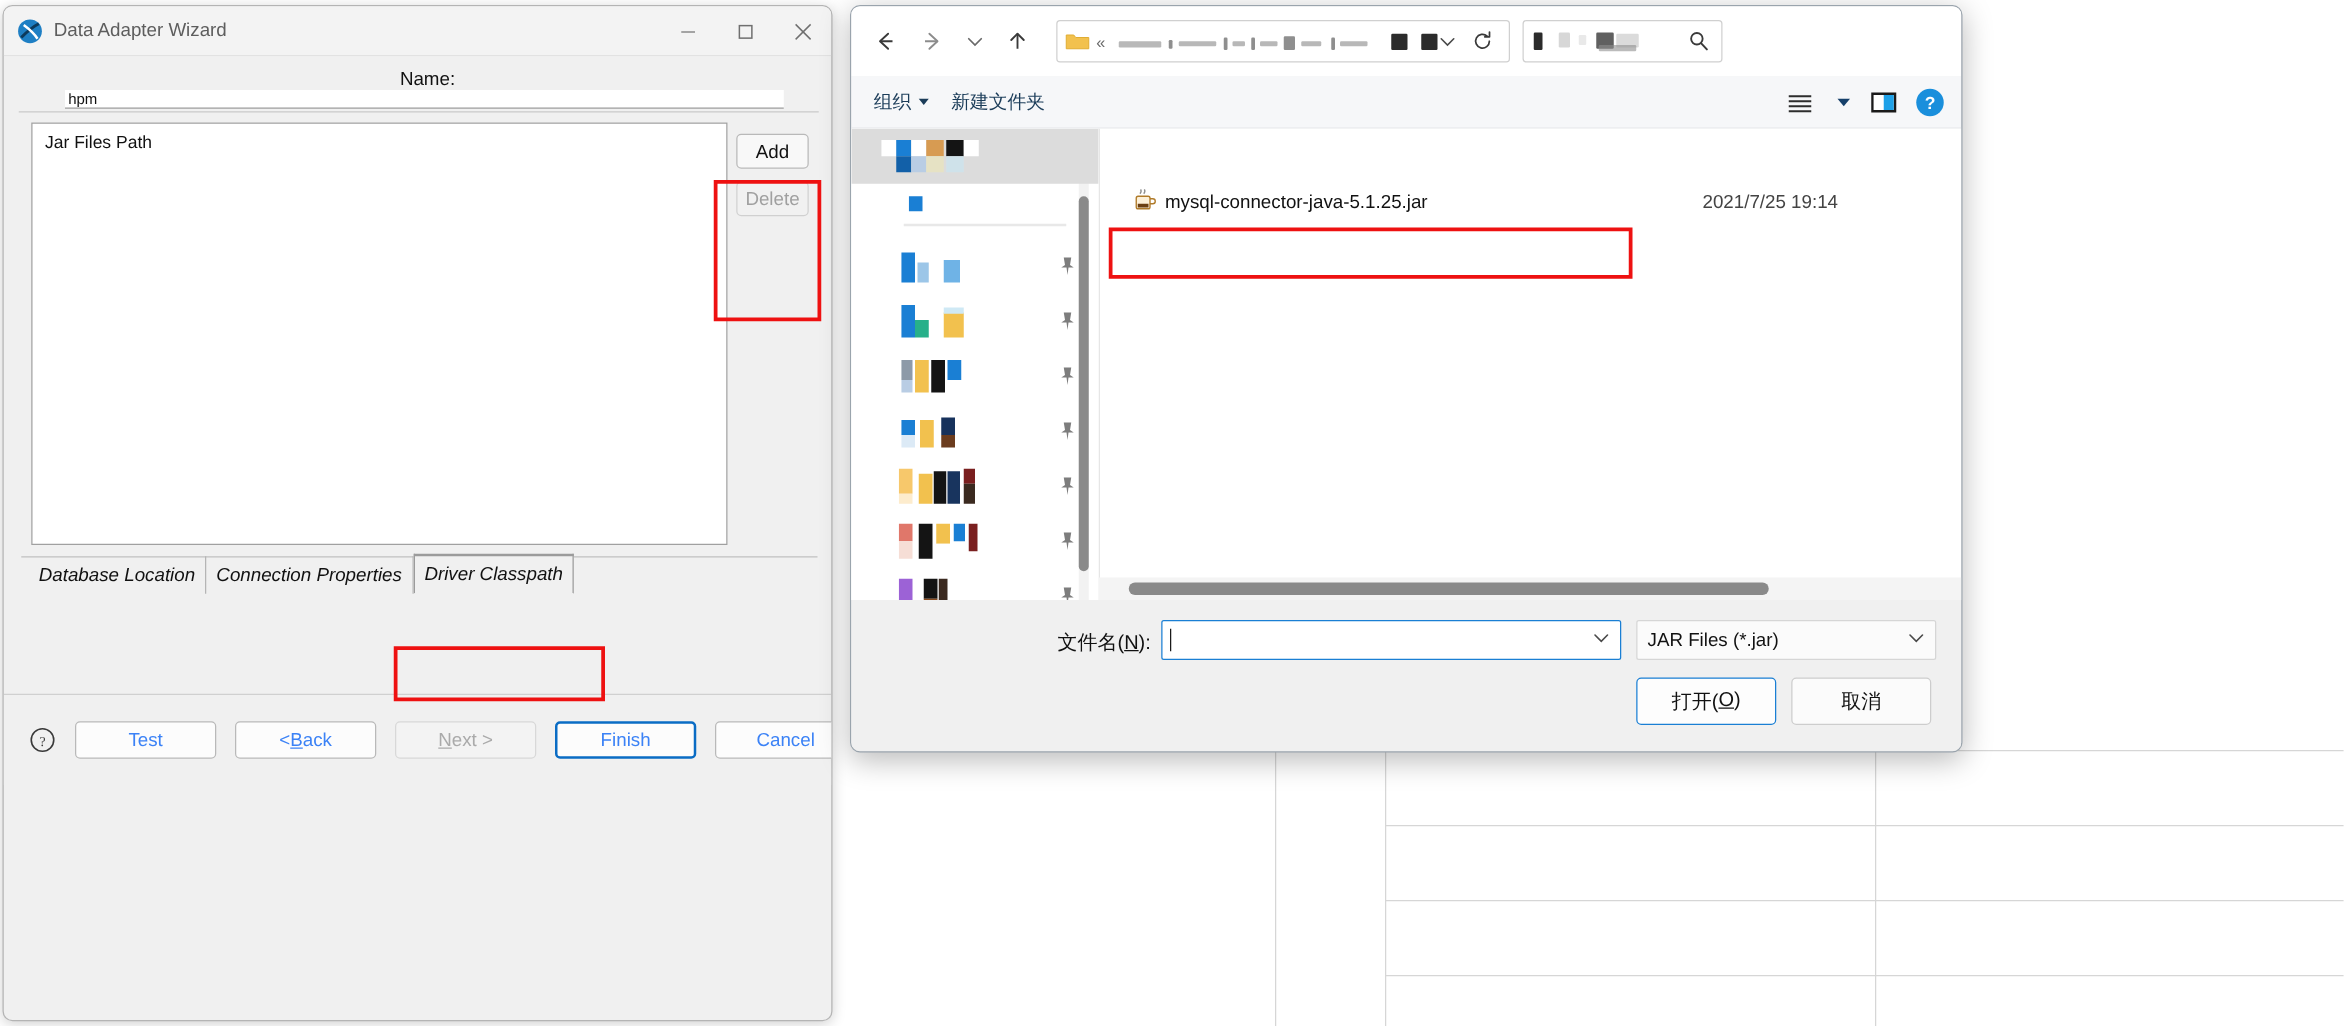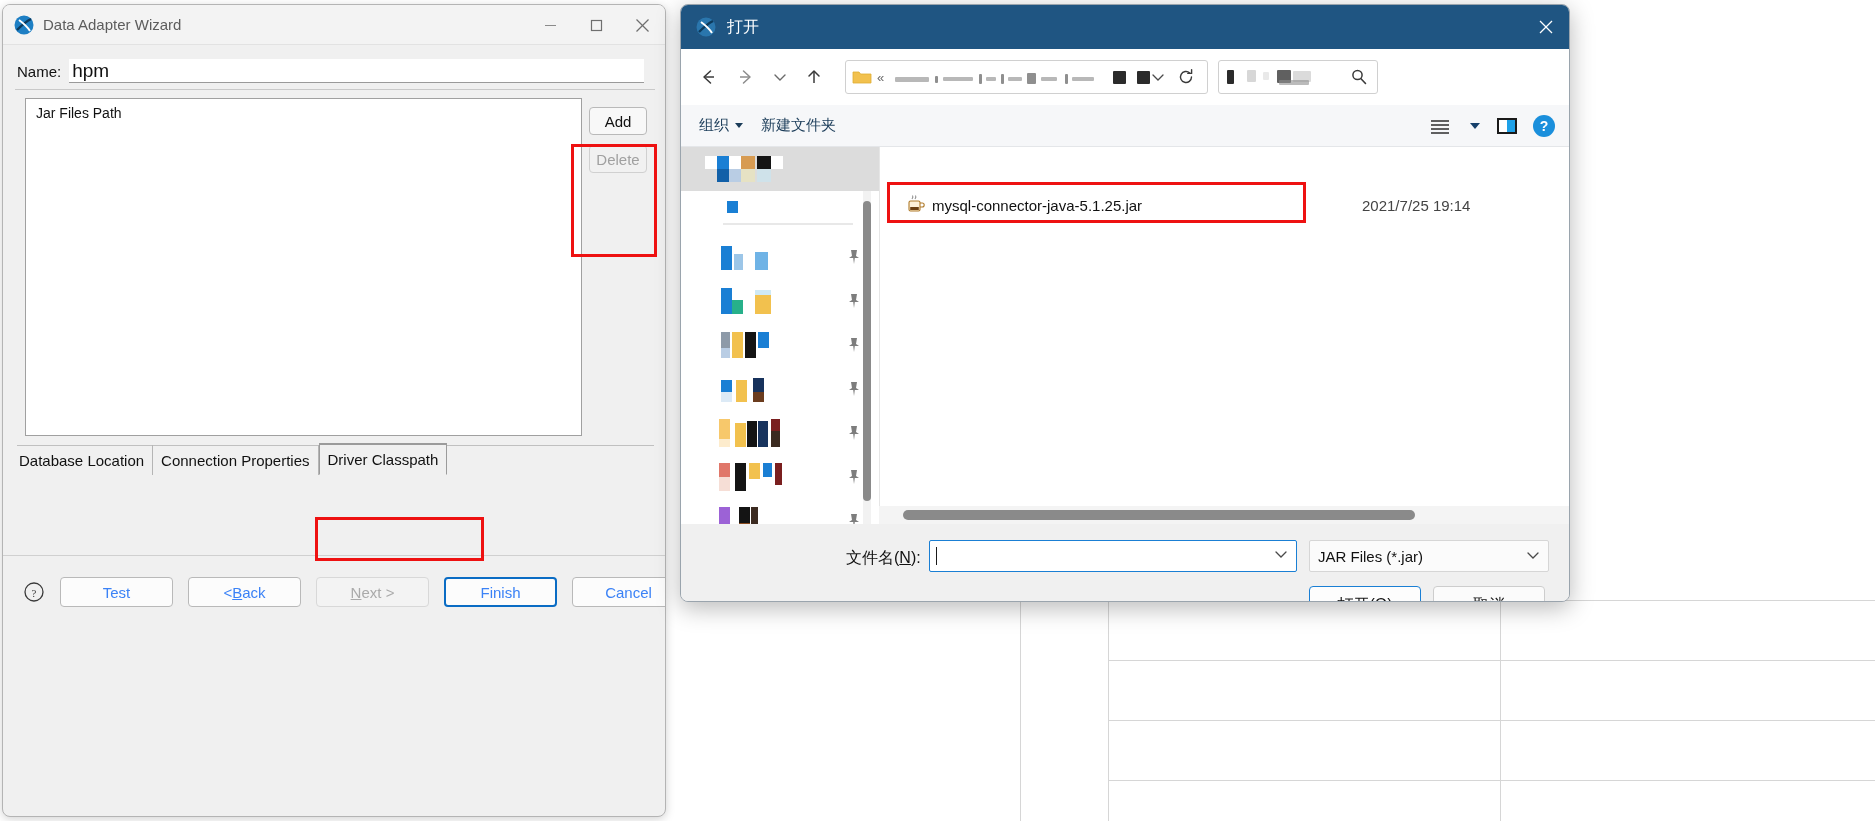--- a/index.html
+++ b/index.html
@@ -59,27 +59,27 @@
   }
   .wiz-h2 {
     position: absolute; left: 20px; top: 43px;
     font-size: 15px; color: #1a1a1a;
   }
 
   .wiz-body { position: relative; background: #f0f0f0; height: 583px; }
 
   .name-row {
     position: absolute; left: 0px; top: 10px; width: 664px; height: 32px;
-    display: flex; align-items: center;
+    display: flex; align-items: center; flex-direction: column;
   }
   .name-label { margin-left: 14px; font-size: 15px; color: #111; }
   .name-input {
     margin-left: 8px; width: 575px; height: 24px;
     background: #ffffff; border: none; border-bottom: 1px solid #9a9a9a;
-    font-size: 19px; color: #111; padding: 0 3px; outline: none;
+    font-size: 12px; color: #111; padding: 0 3px; outline: none;
     font-family: "Liberation Sans", sans-serif;
   }
   .name-sep { position:absolute; left: 12px; top: 44px; width: 640px; height:1px; background:#c9c9c9; }
 
   .jar-list {
     position: absolute; left: 22px; top: 53px; width: 557px; height: 338px;
     background: #ffffff; border: 1px solid #a0a0a0;
   }
   .jar-list-header {
     font-size: 14px; color: #111; padding: 6px 0 0 10px;
@@ -89,22 +89,22 @@
   .sbtn {
     width: 58px; height: 28px; margin-bottom: 10px;
     background: #f8f8f8; border: 1px solid #b9b9b9; border-radius: 4px;
     font-size: 15px; color: #111; display:flex; align-items:center; justify-content:center;
     font-family: "Liberation Sans", sans-serif;
   }
   .sbtn.disabled { color: #a0a0a0; background:#f1f1f1; border-color:#d0d0d0; }
 
   .tabs-sep { position:absolute; left: 14px; top: 400px; width: 637px; height:1px; background:#c0c0c0; }
   .tabstrip {
-    position: absolute; left: 8px; top: 400px; height: 30px;
-    display: flex; align-items: stretch;
+    position: absolute; left: 20px; top: 400px; height: 30px;
+    display: flex; align-items: stretch; font-style: italic;
   }
   .tab {
     display:flex; align-items:center; padding: 0 8px;
     font-size: 15px; color:#111; background: transparent;
     border-right: 1px solid #b5b5b5;
     font-family: "Liberation Sans", sans-serif;
   }
   .tab.active {
     background: #f0f0f0;
     border: 1px solid #9b9b9b; border-bottom: 1px solid #f0f0f0;
@@ -343,36 +343,20 @@
         </div>
         <div class="fbtn primary">Finish</div>
         <div class="fbtn">Cancel</div>
       </div>
 
     </div>
   </div>
 
   <div class="opendlg">
 
-    <div class="od-title">
-      <span class="od-icon">
-        <svg viewBox="0 0 22 22" width="22" height="22">
-          <circle cx="11" cy="11" r="9.5" fill="#2a76ad"></circle>
-          <path d="M4 16 C8 12, 12 8, 18 5" stroke="#0d3a5c" stroke-width="2.4" fill="none"></path>
-          <path d="M6 6 C10 9, 14 12, 17 17" stroke="#ffffff" stroke-width="2" fill="none"></path>
-        </svg>
-      </span>
-      <span class="od-title-text">打开</span>
-      <div class="od-close">
-        <svg width="16" height="16" viewBox="0 0 16 16">
-            <line x1="2" y1="2" x2="14" y2="14" stroke="#fff" stroke-width="1.3"></line>
-            <line x1="14" y1="2" x2="2" y2="14" stroke="#fff" stroke-width="1.3"></line>
-          </svg>
-      </div>
-    </div>
 
     <div class="od-nav">
       <div class="nav-ico">
         <svg width="20" height="20" viewBox="0 0 20 20">
             <path d="M12.5 4 L6 10 L12.5 16" fill="none" stroke="#3a3a3a" stroke-width="1.5" stroke-linecap="round" stroke-linejoin="round"></path>
             <line x1="6" y1="10" x2="16" y2="10" stroke="#3a3a3a" stroke-width="1.5"></line>
           </svg>
       </div>
       <div class="nav-ico">
         <svg width="20" height="20" viewBox="0 0 20 20">

